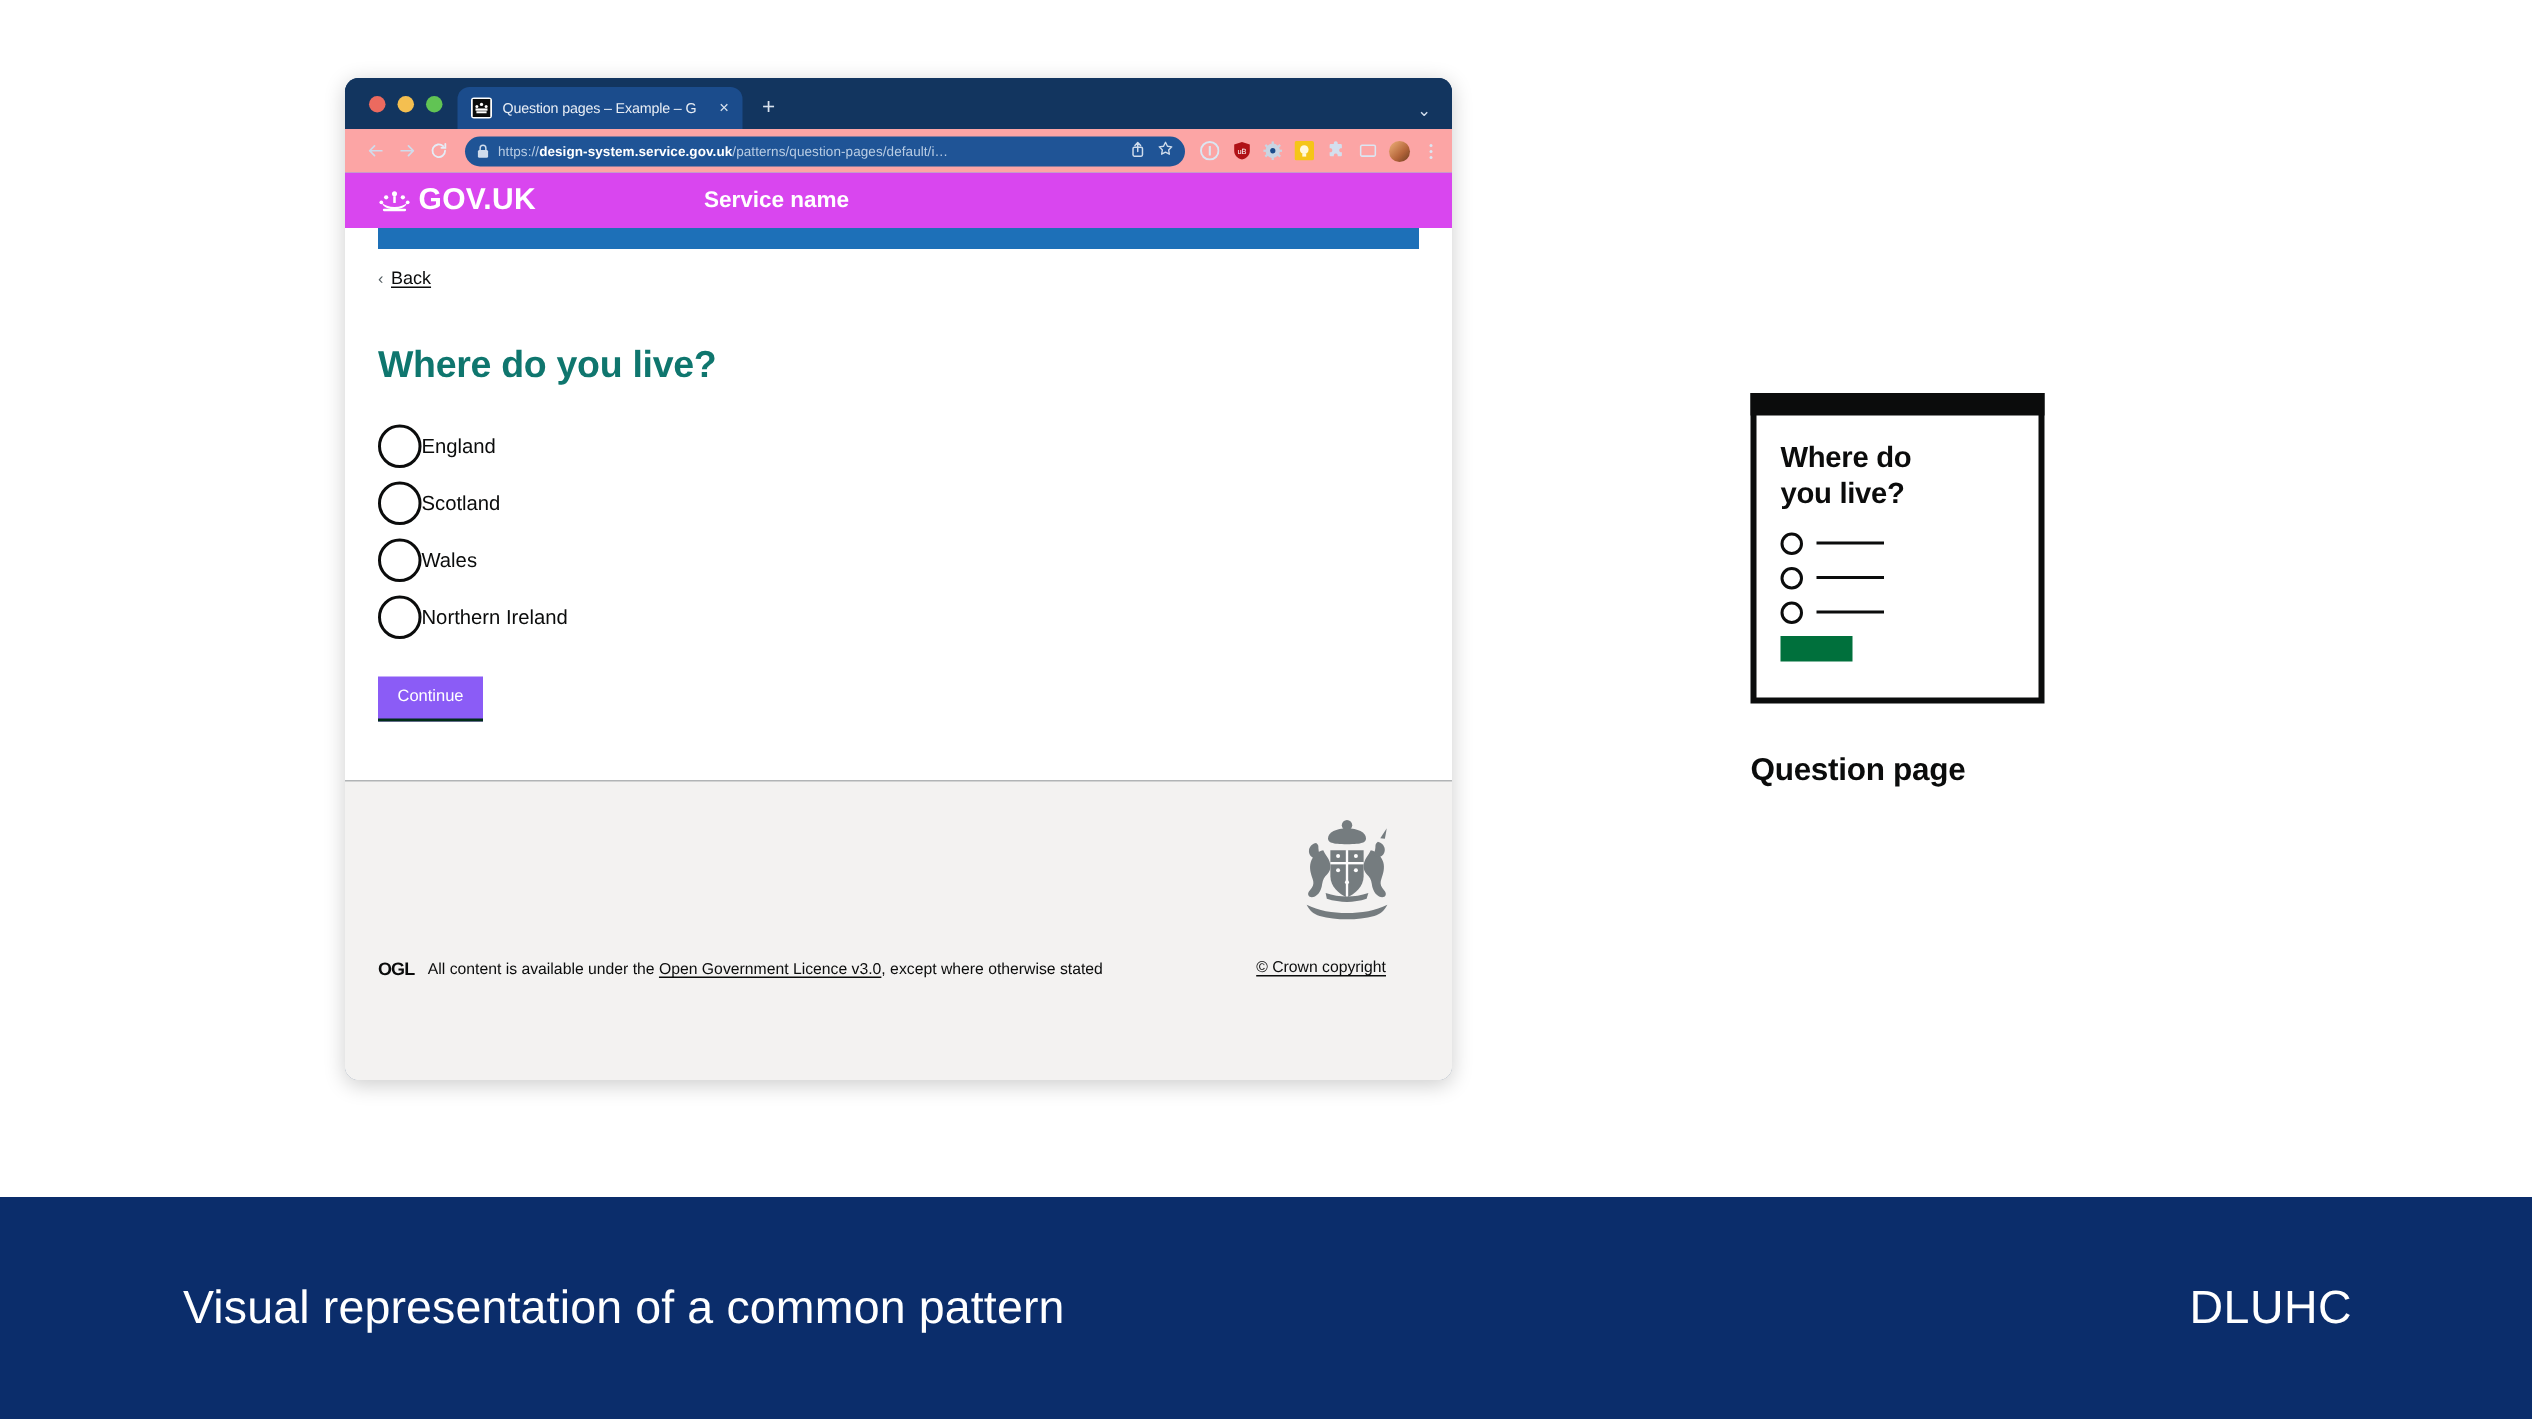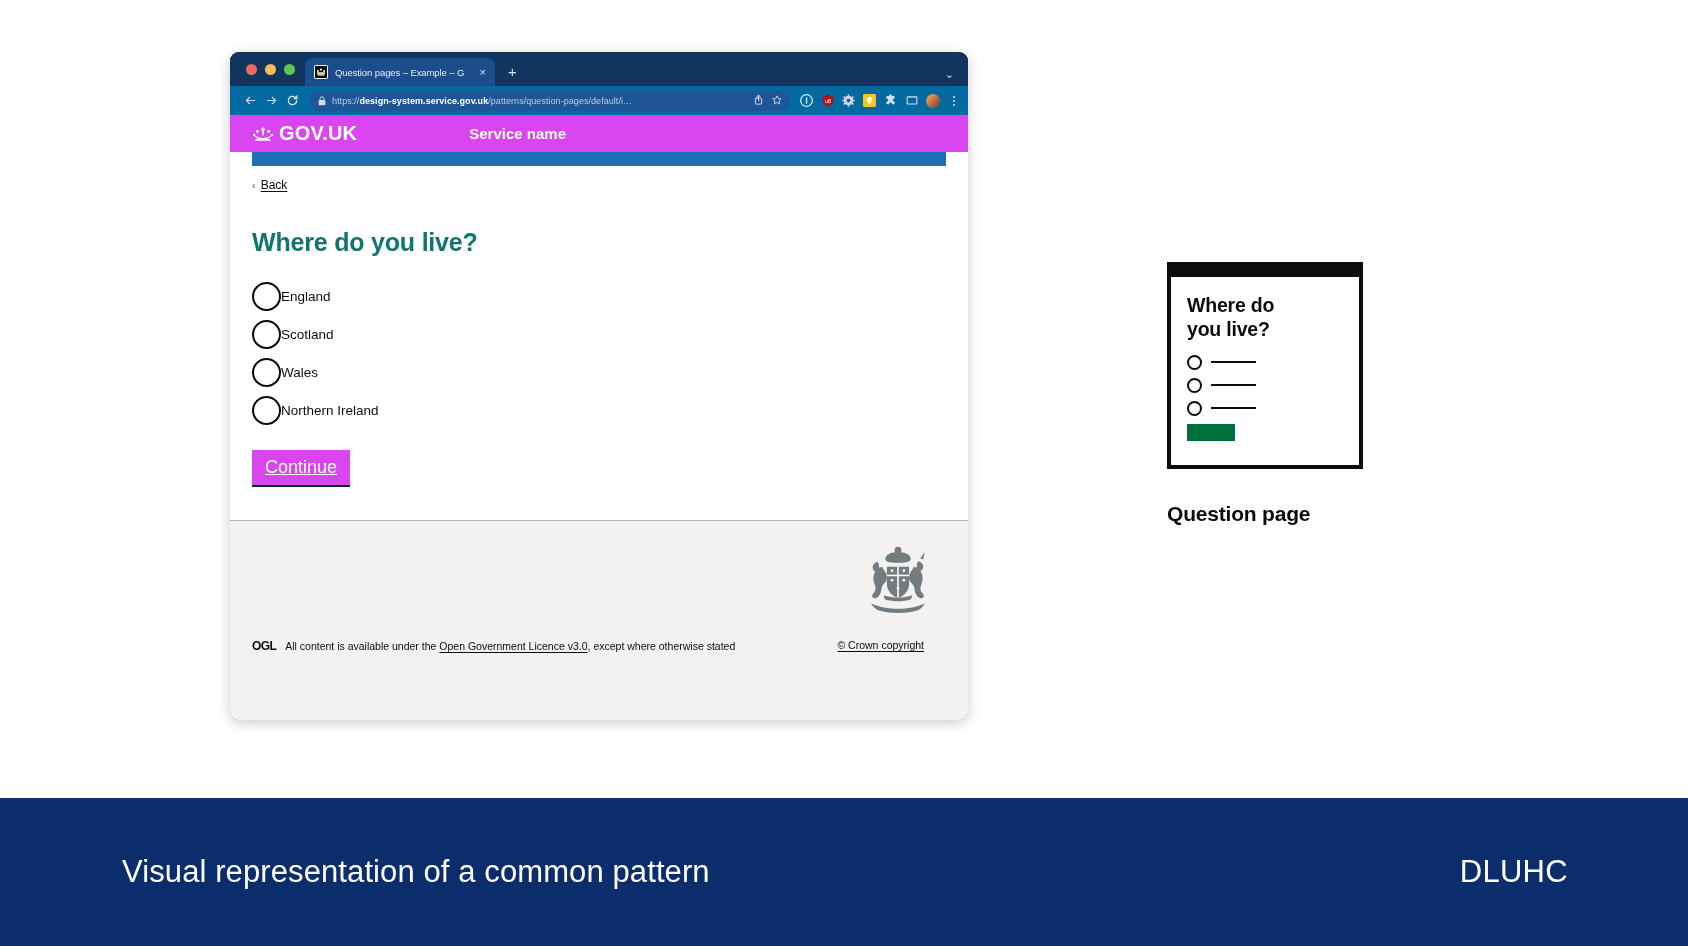--- a/index.html
+++ b/index.html
@@ -103,21 +103,21 @@
     right: 14px;
     bottom: 6px;
     color: #cfdcec;
     font-size: 11px;
     line-height: 1;
   }
 
   
   .toolbar {
     height: 29px;
-    background: #0369a1;
+    background: #fca5a5;
     display: flex;
     align-items: center;
     padding: 0 8px 0 10px;
     gap: 0px;
   }
   .nav-btn {
     width: 21px; height: 21px;
     display: flex; align-items: center; justify-content: center;
     color: #cfdcec;
     font-size: 12px;
@@ -257,31 +257,30 @@
     flex: 0 0 auto;
   }
   .radio-label {
     font-size: 13.5px;
     color: #0b0c0c;
   }
 
   .continue-btn {
     margin-top: 21px;
     display: inline-block;
-    background: #d946ef;
+    background: #8b5cf6;
     color: #ffffff;
-    font-size: 18px;
+    font-size: 11px;
     font-weight: 400;
     padding: 8px 13px 9px;
     border: none;
     border-bottom: 2px solid #002d18;
     border-radius: 0;
     font-family: "Liberation Sans", sans-serif;
     line-height: 1;
-    text-decoration: underline;
   }
 
   
   .govuk-footer {
     border-top: 1px solid #b1b4b6;
     background: #f3f2f1;
     height: 200px;
     position: relative;
     padding: 12px 22px;
   }

